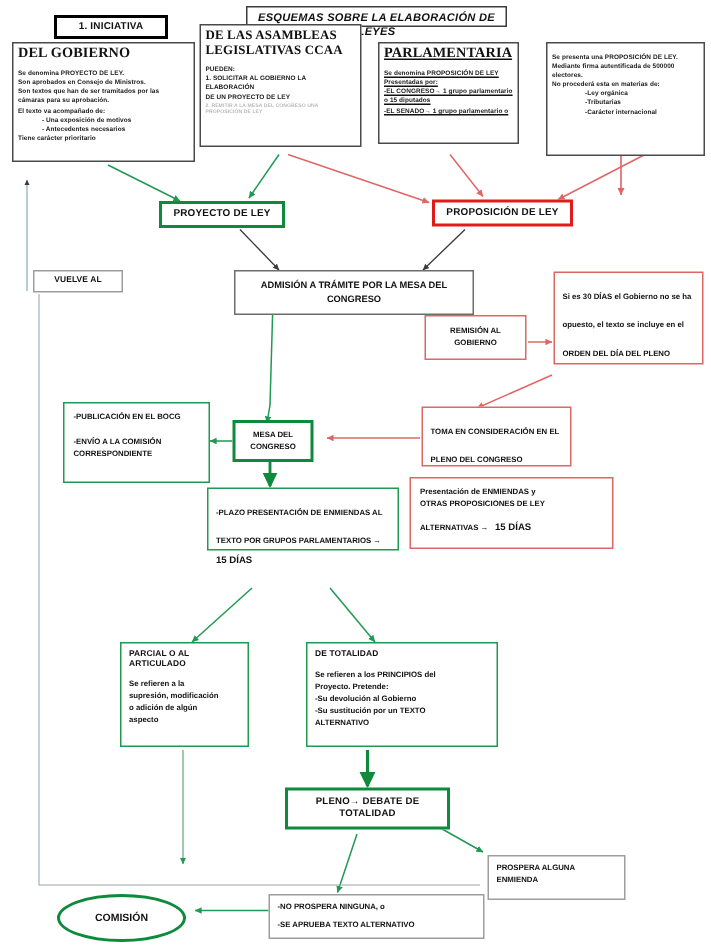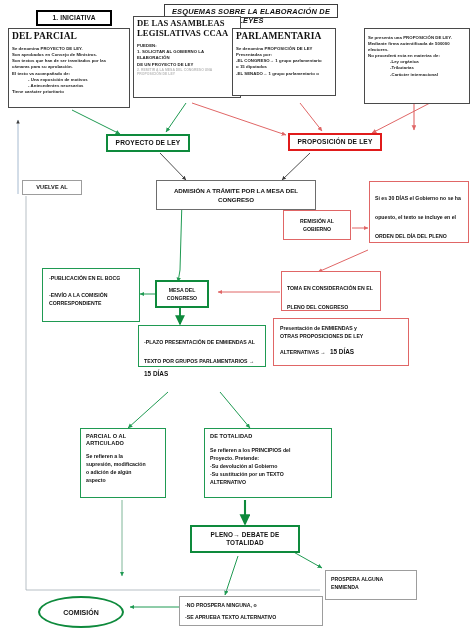--- a/index.html
+++ b/index.html
@@ -182,21 +182,21 @@
 
   <div class="title-top" style="left:164px; top:4px; width:174px; height:14px;font-style:italic;">
     <span>ESQUEMAS SOBRE LA ELABORACIÓN DE LEYES</span>
   </div>
 
   <div class="box b-thickblack flexc" style="left:36px; top:10px; width:76px; height:16px;">
     <span class="lbl">1. INICIATIVA</span>
   </div>
 
   <div class="box b-black" style="left:8px; top:28px; width:122px; height:80px;">
-    <div class="hd">DEL PARCIAL</div>
+    <div class="hd">DEL GOBIERNO</div>
     <div class="bodytxt" style="margin-top:4px;">
       <div>Se denomina PROYECTO DE LEY.</div>
       <div>Son aprobados en Consejo de Ministros.</div>
       <div>Son textos que han de ser tramitados por las</div>
       <div>cámaras para su aprobación.</div>
       <div>El texto va acompañado de:</div>
       <div class="ind">-        Una exposición de motivos</div>
       <div class="ind">-        Antecedentes necesarios</div>
       <div>Tiene carácter prioritario</div>
     </div>
@@ -205,21 +205,21 @@
   <div class="box b-black" style="left:133px; top:16px; width:108px; height:82px;">
     <div class="hd" style="font-size:8.6px; line-height:1.12;">DE LAS ASAMBLEAS LEGISLATIVAS CCAA</div>
     <div class="bodytxt" style="margin-top:5px;">
       <div>PUEDEN:</div>
       <div>1. SOLICITAR AL GOBIERNO LA ELABORACIÓN</div>
       <div>DE UN PROYECTO DE LEY</div>
       <div class="faint">2. REMITIR A LA MESA DEL CONGRESO UNA PROPOSICIÓN DE LEY</div>
     </div>
   </div>
 
-  <div class="box b-black" style="left:232px; top:28px; width:104px; height:68px;">
+  <div class="box b-black" style="left:252px; top:28px; width:94px; height:68px;text-decoration:underline;">
     <div class="hd">PARLAMENTARIA</div>
     <div class="bodytxt" style="margin-top:4px;">
       <div>Se denomina PROPOSICIÓN DE LEY</div>
       <div>Presentadas por:</div>
       <div>-EL CONGRESO→ 1 grupo parlamentario</div>
       <div>o 15 diputados</div>
       <div>-EL SENADO→ 1 grupo parlamentario o</div>
     </div>
   </div>
 

